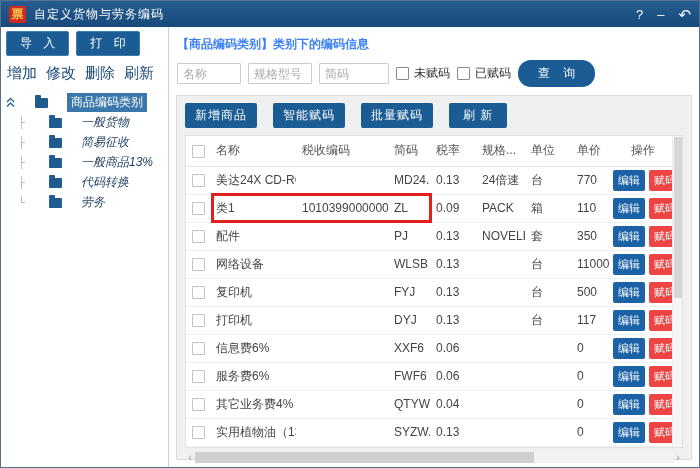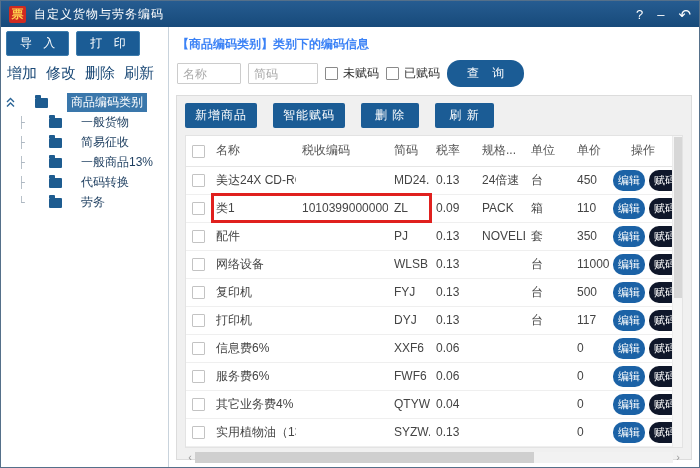--- a/index.html
+++ b/index.html
@@ -22,21 +22,21 @@
   .sbtn { background:#1b5c95; color:#fff; border:1px solid #3c7bac; font-size:12px; padding:3px 9px; border-radius:2px; letter-spacing:4px; text-indent:4px; cursor:pointer; white-space:nowrap; }
   .side-links { display:flex; gap:9px; padding:5px 6px 7px; font-size:15px; color:#1c4a77; }
   .side-links span { cursor:pointer; }
   .tree { padding:2px 4px; font-size:12px; color:#1b3c5e; }
   .tree-row { display:flex; align-items:center; gap:19px; height:20px; }
   .tree-root-label { background:#3a77ab; color:#fff; padding:1px 4px; cursor:pointer; }
   .tree-child { margin-left:13px; }
   .tl { color:#aeb8c2; font-family:"DejaVu Sans Mono",monospace; font-size:11px; width:12px; flex:none; }
   .folder { width:13px; height:10px; background:#1e5c90; border-radius:1px; position:relative; display:inline-block; flex:none; margin-top:1px; }
   .folder::before { content:""; position:absolute; top:-3px; left:0; width:6px; height:3px; background:#1e5c90; border-radius:1px 1px 0 0; }
-  .tree-child-label { cursor:pointer; }
+  .tree-child-label { cursor:pointer;font-style:italic; }
 
   
   .main { flex:1; display:flex; flex-direction:column; min-width:0; background:#fff; }
   .main-header { font-size:12px; font-weight:bold; color:#3b82f6; padding:9px 8px 5px; }
   .search-row { display:flex; align-items:center; gap:7px; padding:2px 8px 8px; }
   .sinput { width:64px; height:21px; border:1px solid #ccc; border-radius:1px; font-size:12px; padding:0 5px; color:#333; font-family:"Liberation Sans",sans-serif; }
   .sinput::placeholder { color:#aaa; }
   .cbwrap { display:flex; align-items:center; gap:5px; font-size:12px; color:#333; white-space:nowrap; cursor:pointer; }
   .cb { width:13px; height:13px; background:#fff; border:1px solid #8a8a8a; border-radius:1px; display:inline-block; flex:none; }
   .btn { background:#1b5c95; color:#fff; border:none; font-size:12px; border-radius:2px; cursor:pointer; font-family:"Liberation Sans",sans-serif; white-space:nowrap; }
@@ -49,23 +49,23 @@
   
   .table-wrap { background:#fff; border:1px solid #e3e3e3; position:relative; flex:none; }
   table { border-collapse:collapse; table-layout:fixed; width:489px; font-size:12px; color:#444; }
   th { font-weight:normal; color:#555; text-align:left; height:30px; padding:0 6px; border-bottom:1px solid #e6e6e6; }
   td { height:28px; padding:0 6px; border-bottom:1px solid #efefef; overflow:hidden; white-space:nowrap; }
   .c-cb { width:24px; text-align:center; padding:0 3px; }
   .c-name { width:86px; } .c-tax { width:92px; } .c-code { width:42px; }
   .c-rate { width:46px; } .c-spec { width:49px; } .c-unit { width:46px; }
   .c-price { width:40px; } .c-op { width:64px; text-align:center; padding:0 2px; }
   td .cb, th .cb { border-color:#c3c3c3; vertical-align:middle; }
-  .btn-edit, .btn-assign { color:#fff; border:none; font-size:11px; padding:3px 5px; border-radius:10px; cursor:pointer; font-family:"Liberation Sans",sans-serif; }
+  .btn-edit, .btn-assign { color:#fff; border:none; font-size:11px; padding:3px 5px; border-radius:2px; cursor:pointer; font-family:"Liberation Sans",sans-serif; }
   .btn-edit { background:#1b62a6; margin-right:4px; }
-  .btn-assign { background:#0f172a;text-align:right; }
+  .btn-assign { background:#ef4444;text-align:right; }
   .red-box { position:absolute; left:25px; top:57px; width:221px; height:30px; border:3px solid #e0201e; pointer-events:none; z-index:5; }
   .vsb { position:absolute; top:0; right:0; bottom:0; width:10px; background:#f5f5f5; border-left:1px solid #ececec; }
   .vsb-thumb { position:absolute; top:1px; left:1px; width:8px; height:52%; background:#d7d7d7; }
 
   
   .hsb { height:13px; margin-top:3px; display:flex; align-items:center; flex:none; }
   .hsb-arrow { color:#999; font-size:11px; width:10px; text-align:center; line-height:13px; cursor:pointer; }
   .hsb-track { flex:1; height:11px; background:#f2f2f2; position:relative; }
   .hsb-thumb { position:absolute; left:0; top:0; height:11px; width:71%; background:#cfcfcf; }
 </style>
@@ -134,37 +134,38 @@
             </div>
           </div>
       </div>
     </div>
 
     <div class="main">
       <div class="main-header">【商品编码类别】类别下的编码信息</div>
 
       <div class="search-row">
         <input class="sinput" placeholder="名称" style="">
+        <input class="sinput" placeholder="规格型号" style="">
         <input class="sinput" style="width: 70px;" placeholder="简码">
         <span class="cbwrap">
           <span class="cb"></span>
           <span>未赋码</span>
         </span>
         <span class="cbwrap">
           <span class="cb"></span>
           <span>已赋码</span>
         </span>
         <button class="btn query-btn">查 询</button>
       </div>
 
       <div class="container">
         <div class="action-row">
           <button class="btn abtn">新增商品</button>
           <button class="btn abtn">智能赋码</button>
-          <button class="btn abtn" style="padding:4px 14px">删 除</button>
+          <button class="btn abtn">批量赋码</button>
           <button class="btn abtn" style="padding:4px 14px">刷 新</button>
         </div>
 
         <div class="table-wrap">
           <table>
             <thead>
               <tr>
                 <th class="c-cb"><span class="cb"></span></th>
                 <th class="c-name">名称</th>
                 <th class="c-tax">税收编码</th>
@@ -178,21 +179,21 @@
             </thead>
             <tbody id="table-body">
                 <tr>
                   <td class="c-cb"><span class="cb"></span></td>
                   <td class="c-name">美达24X CD-ROM</td>
                   <td class="c-tax"></td>
                   <td class="c-code">MD24...</td>
                   <td class="c-rate">0.13</td>
                   <td class="c-spec">24倍速</td>
                   <td class="c-unit">台</td>
-                  <td class="c-price">450</td>
+                  <td class="c-price">770</td>
                   <td class="c-op"><button class="btn-edit">编辑</button><button class="btn-assign">赋码</button></td>
                 </tr>
                 <tr>
                   <td class="c-cb"><span class="cb"></span></td>
                   <td class="c-name">类1</td>
                   <td class="c-tax">1010399000000000000</td>
                   <td class="c-code">ZL</td>
                   <td class="c-rate">0.09</td>
                   <td class="c-spec">PACK</td>
                   <td class="c-unit">箱</td>

